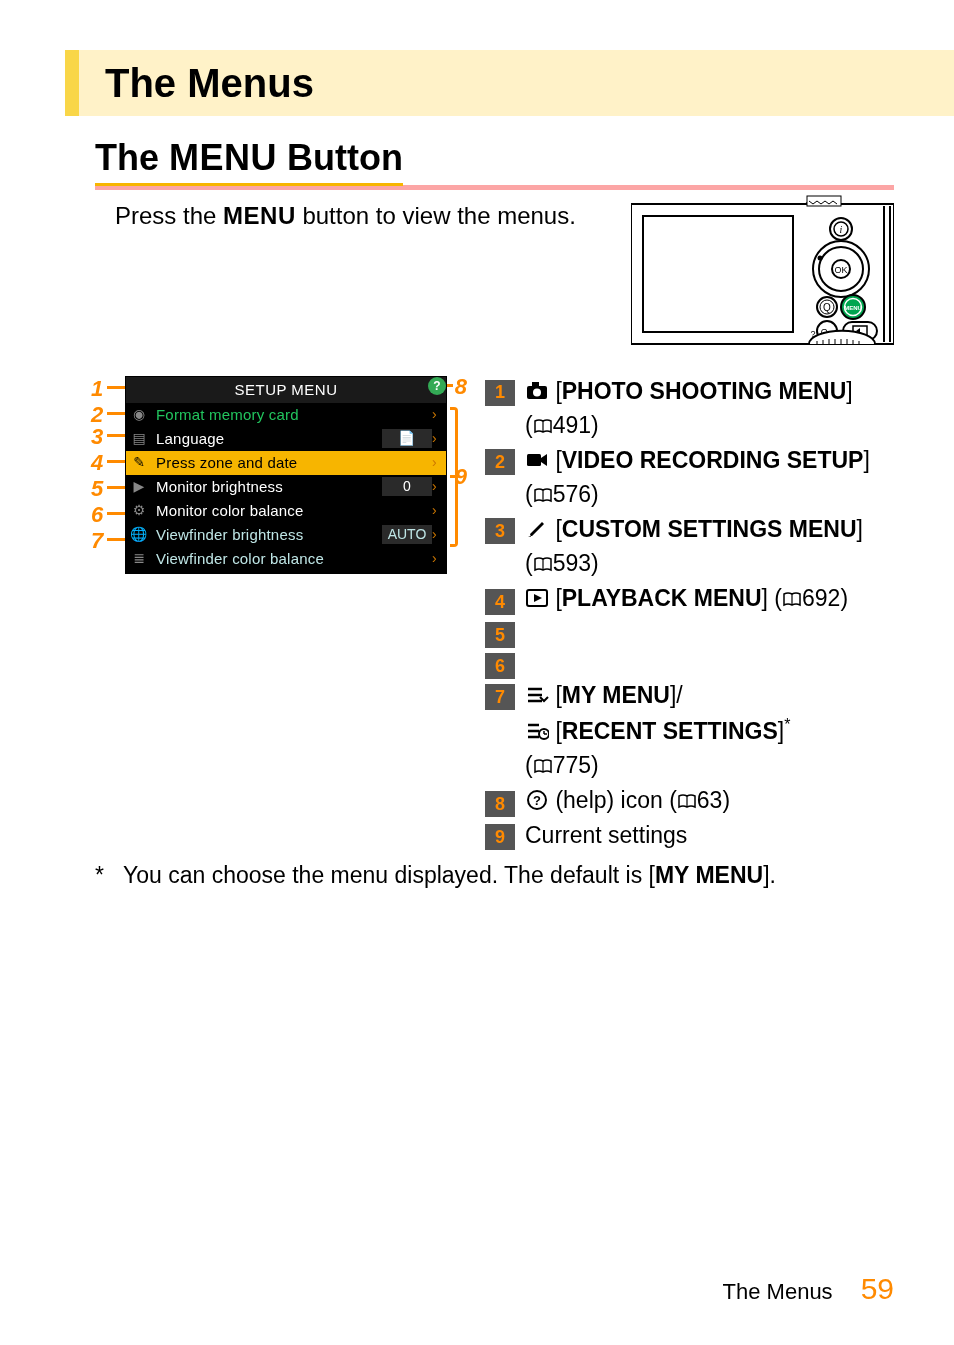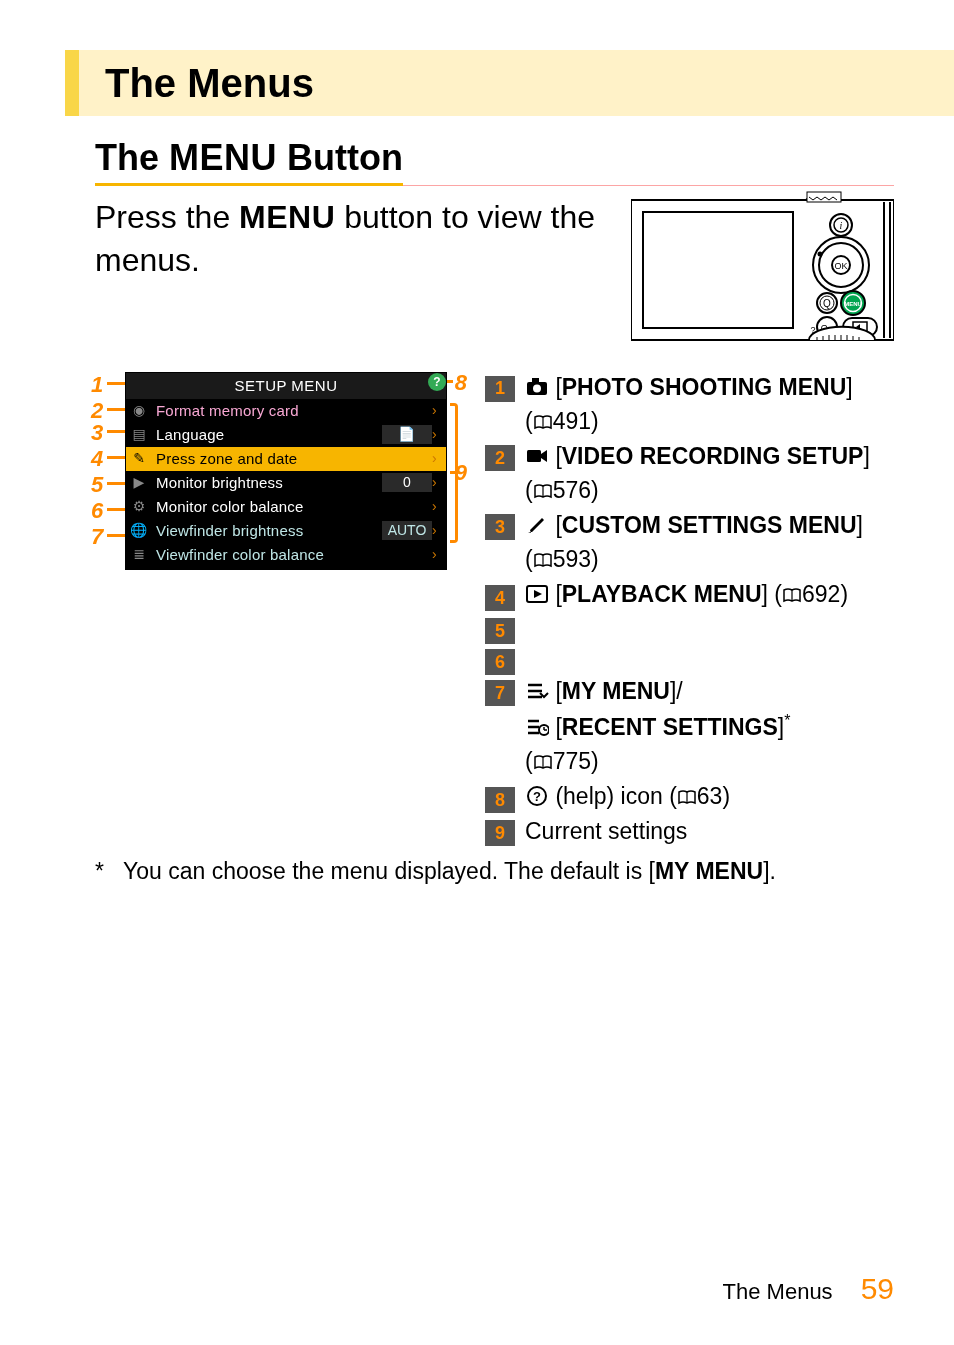--- a/index.html
+++ b/index.html
@@ -16,44 +16,44 @@
   }
   .title-block {
     position: relative;
     background: #fff2c8;
     margin-left: -30px;
     margin-right: -60px;
     padding: 6px 0 6px 40px;
   }
   .title-bar { position: absolute; left: 0; top: 0; bottom: 0; width: 14px; background: #f9d648; }
   .title { font-size: 40px; font-weight: 800; }
-  .section-heading { font-size: 36px; font-weight: 800; margin-top: 18px; border-bottom: 1px solid #fca5a5; padding-bottom: 2px; }
+  .section-heading { font-size: 36px; font-weight: 800; margin-top: 18px; border-bottom: 5px solid #fca5a5; padding-bottom: 2px; }
   .section-heading .u { border-bottom: 3px solid #f7b500; padding-bottom: 0; margin-bottom:-3px; display:inline-block;}
   .mono { font-family: "Arial Narrow", Arial, sans-serif; font-weight: 700; letter-spacing: 0.5px; }
-  .intro { margin-top: 6px; font-size: 32px; }
+  .intro { margin-top: 6px; font-size: 24px; margin-left: 20px; }
 
   .row1 { display: flex; justify-content: flex-end; margin-top: 4px; }
   .camera-box { width: 263px; height: 160px; position: relative; }
 
   .row2 { display: flex; align-items: flex-start; gap: 18px; margin-top: 22px; }
   .left-col { flex: 0 0 auto; width: 372px; position: relative; }
 
   .screenshot {
     width: 322px; height: 198px; background:#000; color:#fff;
     font-size: 16px; position: relative; margin-left: 30px;
     border:1px solid #000;
   }
   .ss-header { background: #1a1a1a; color:#fff; text-align:center; font-size:15px; padding:3px 0; letter-spacing:0.5px; }
   .ss-rows { }
   .ss-row { display:flex; align-items:center; height:24px; }
   .ss-side { width:26px; text-align:center; font-size:14px; }
   .ss-label { flex:1; font-size:15px; padding-left:4px; letter-spacing:0.2px;}
   .ss-val { width:50px; text-align:center; font-size:14px; background:#2a2a2a; }
   .ss-arrow { width:14px; color:#cc7700; font-size:14px; }
-  .ss-highlight .ss-label { color:#f9a8d4; }
+  .ss-highlight .ss-label { color:#22c55e; }
   .ss-highlight-row { background:#f7b500; color:#000; }
   .ss-highlight-row .ss-label, .ss-highlight-row .ss-side { color:#000;}
   .ss-vf { color:#bfe6e6; }
   
   .co { position:absolute; color:#ff8a00; font-weight:800; font-size:22px; font-style:italic;}
   .co-line { position:absolute; background:#ff8a00; height:3px; }
 
   .legend { flex:1; }
   .legend-row { display:flex; align-items:flex-start; margin-bottom:1px; }
   .legend-row.ctr { align-items:center; }

